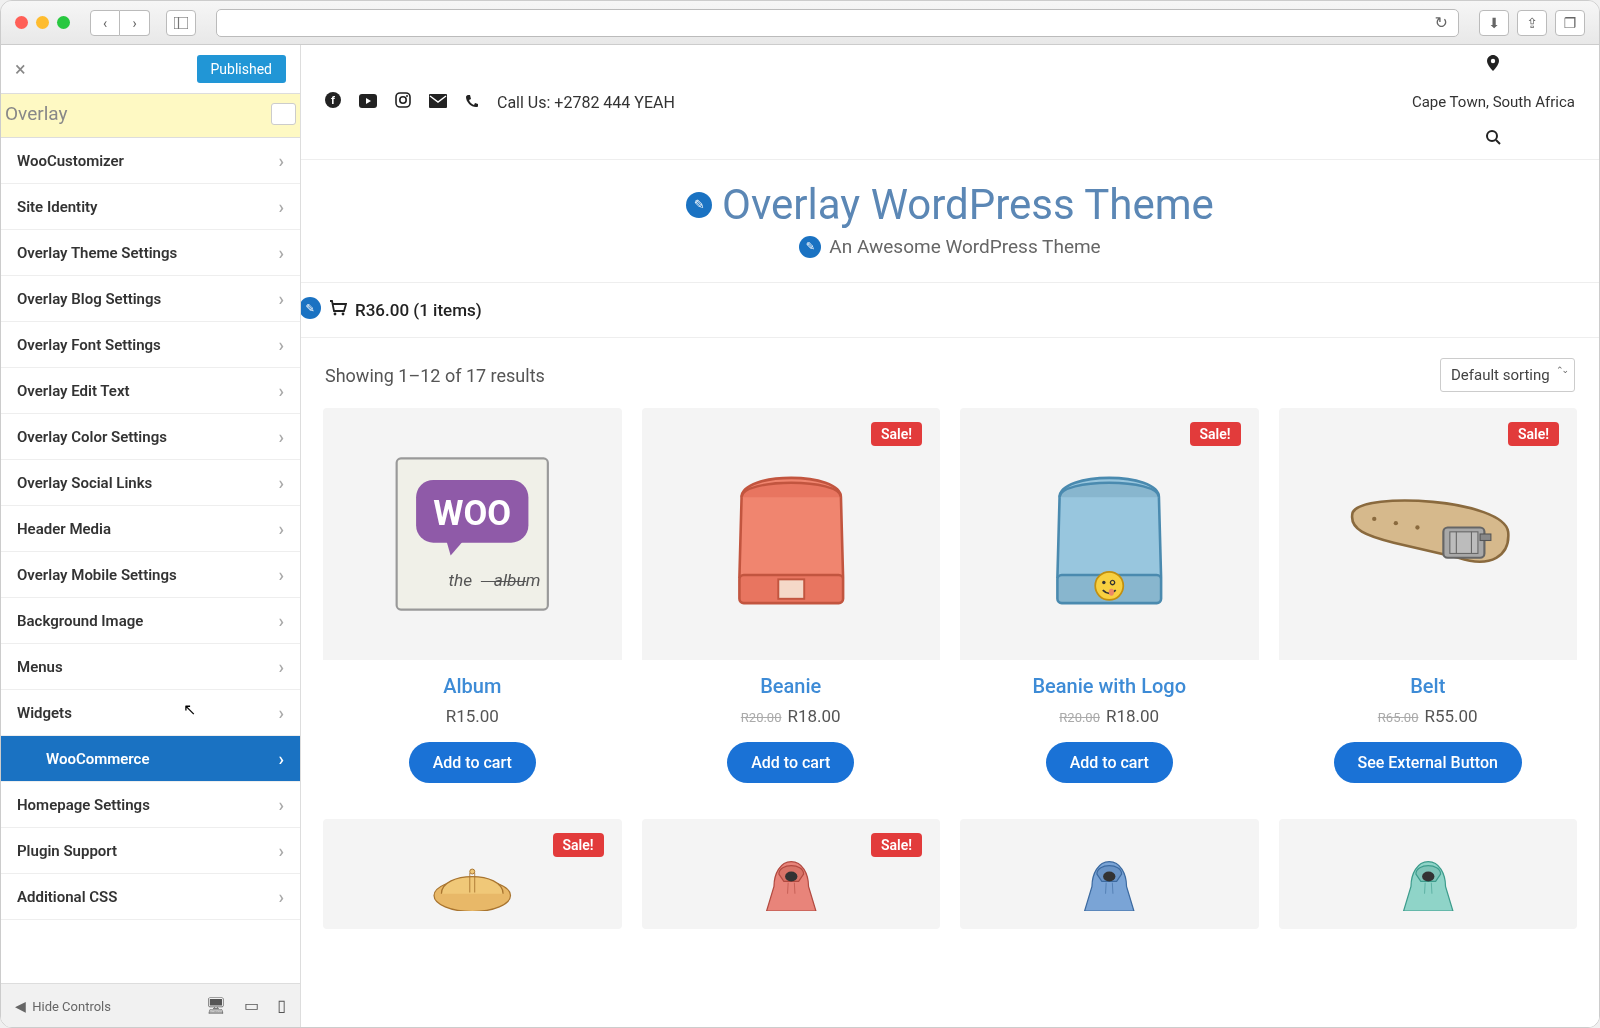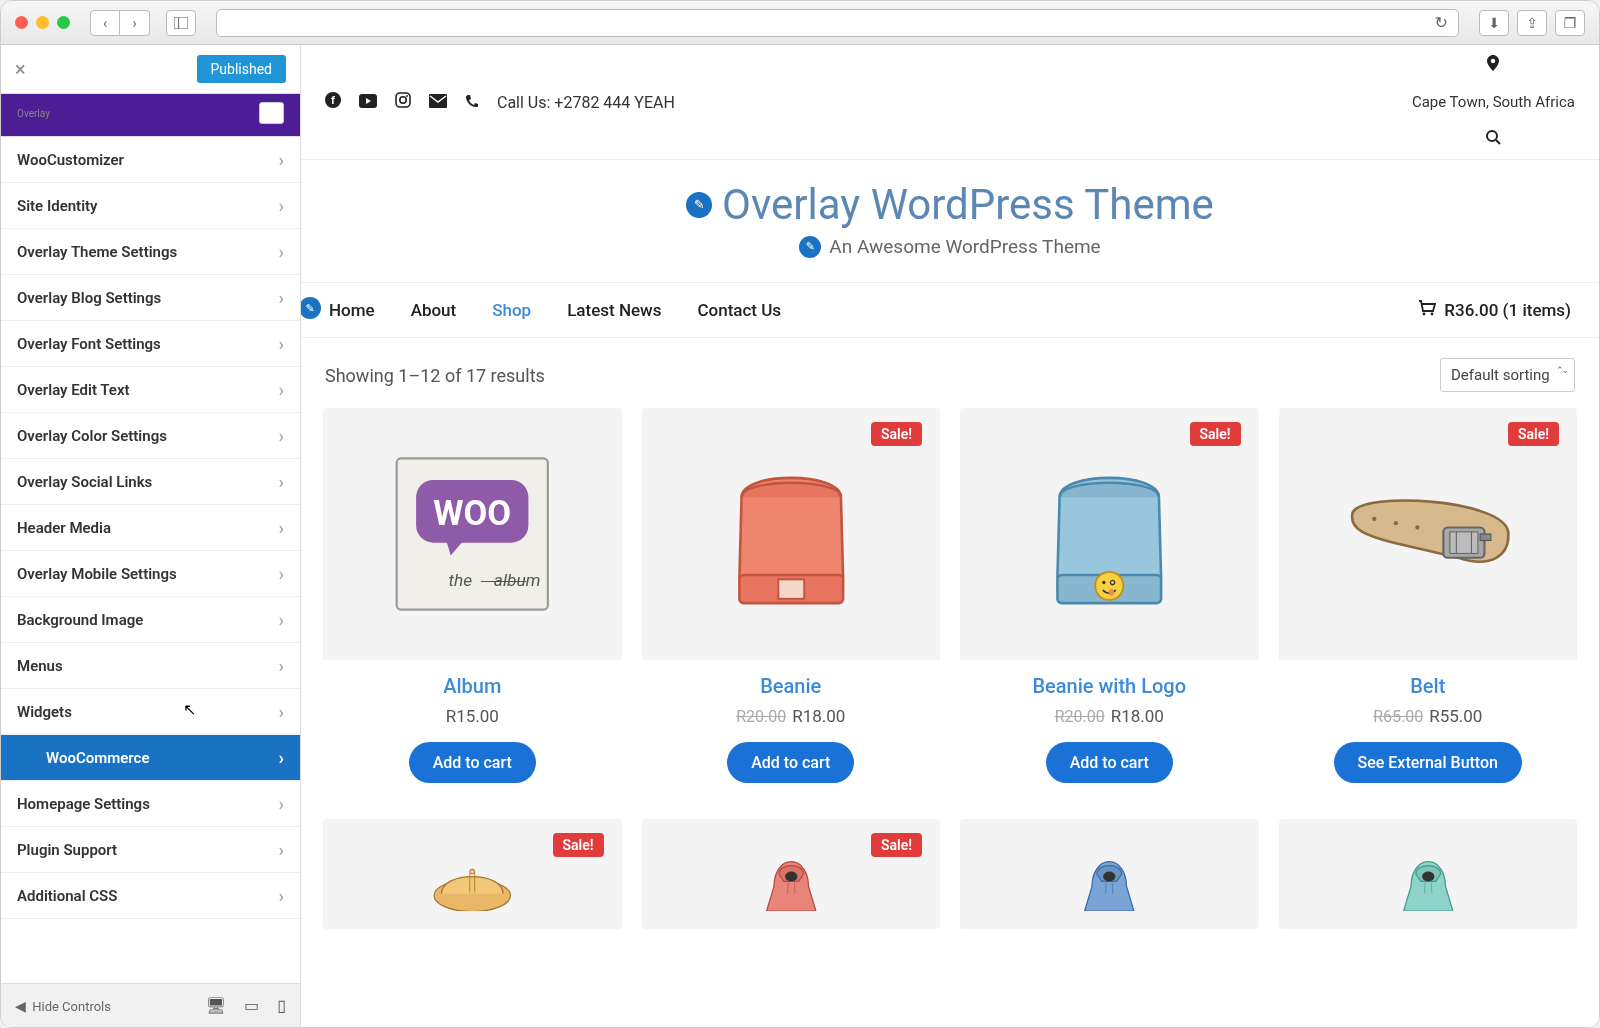--- a/index.html
+++ b/index.html
@@ -18,21 +18,21 @@
 .chrome-right { display:flex; gap:8px; }
 
 
 .app { display:flex; height:calc(100% - 44px); background:#fff; }
 
 
 .sidebar { width:300px; border-right:1px solid #ddd; background:#f1f1f1; display:flex; flex-direction:column; }
 .sb-head { display:flex; align-items:center; justify-content:space-between; padding:10px 14px; border-bottom:1px solid #ddd; background:#fff; }
 .close-x { font-size:20px; color:#888; cursor:pointer; }
 .publish-btn { background:#2196d6; color:#fff; border:none; padding:6px 14px; border-radius:3px; font-size:14px; }
-.theme-row { padding:8px 16px 12px; color:#888; font-size:10px; display:flex; align-items:center; justify-content:space-between; background:#4c1d95; border-bottom:1px solid #ddd; }
+.theme-row { padding:8px 4px 12px; color:#888; font-size:19px; display:flex; align-items:center; justify-content:space-between; background:#fef9c3; border-bottom:1px solid #ddd; }
 .theme-btn { border:1px solid #ccc; border-radius:3px; padding:3px 10px; font-size:12px; color:#666; background:#fff; }
 .panel-list { flex:1; overflow:auto; background:#fff; }
 .panel-item { display:flex; align-items:center; justify-content:space-between; padding:12px 16px; border-bottom:1px solid #eee; cursor:pointer; font-size:15px; color:#333; font-weight:600; }
 .panel-item.active { background:#1a72c2; color:#fff;padding-left:45px; }
 .panel-item .chev { color:#aaa; font-size:18px; }
 .panel-item.active .chev { color:#fff; }
 .sb-foot { height:44px; border-top:1px solid #ddd; background:#f1f1f1; display:flex; align-items:center; justify-content:space-between; padding:0 14px; font-size:13px; color:#666; }
 .devices { display:flex; gap:18px; font-size:16px; color:#555; }
 
 
@@ -56,21 +56,21 @@
 .sort-select { border:1px solid #ccc; padding:7px 24px 7px 10px; border-radius:3px; font-size:15px; color:#444; background:#fff; appearance:none; position:relative; }
 .sort-wrap { position:relative; }
 .sort-wrap::after { content:"⌃⌄"; font-size:9px; line-height:8px; letter-spacing:-2px; position:absolute; right:8px; top:8px; color:#666; white-space:pre; }
 
 .grid { display:grid; grid-template-columns:repeat(4,1fr); gap:20px; padding:0 22px 24px; }
 .card { background:#f4f4f4; border-radius:4px; padding:0; position:relative; text-align:center; }
 .imgbox { height:252px; display:flex; align-items:center; justify-content:center; padding:18px; position:relative; }
 .sale { position:absolute; top:14px; right:18px; background:#e23b3b; color:#fff; font-size:14px; padding:4px 10px; border-radius:4px; font-weight:600; }
 .card-title { color:#3d8bd6; font-size:20px; font-weight:500; padding:14px 8px 8px; background:#fff; }
 .price { font-size:17px; color:#555; padding-bottom:16px; background:#fff; }
-.price .old { text-decoration:line-through; color:#aaa; font-size:16px; margin-right:6px; }
+.price .old { text-decoration:line-through; color:#aaa; font-size:13px; margin-right:6px; }
 .cart-btn { background:#1a72d6; color:#fff; border:none; padding:11px 24px; border-radius:24px; font-size:16px; font-weight:500; margin-bottom:18px; cursor:pointer; }
 .card-footer { background:#fff; padding-bottom:4px; }
 
 
 svg.prod { width:100%; height:100%; }
 
 .cursor { position:absolute; left:183px; top:700px; font-size:16px; color:#000; pointer-events:none; z-index:5; }
 
 </style>
 </head>
@@ -238,27 +238,20 @@
         <span>Overlay WordPress Theme</span>
       </div>
       <div><div class="hero-sub">
         <span class="edit-badge small">✎</span>
         <span>An Awesome WordPress Theme</span>
       </div></div>
     </div>
 
     <div class="navbar">
       <span class="edit-badge small nav-edit">✎</span>
-      <div class="nav-items" id="nav-items">
-          <span>Home</span>
-          <span>About</span>
-          <span class="active">Shop</span>
-          <span>Latest News</span>
-          <span>Contact Us</span>
-        </div>
       <div class="cart">
         <span><svg width="18" height="16" viewBox="0 0 18 16">
               <path d="M1 1 L3 1 L5 11 L15 11 L17 4 L4 4" fill="none" stroke="#222" stroke-width="1.8"></path>
               <circle cx="6" cy="14" r="1.4" fill="#222"></circle>
               <circle cx="14" cy="14" r="1.4" fill="#222"></circle>
             </svg></span>
         <span>R36.00 (1 items)</span>
       </div>
     </div>
 

